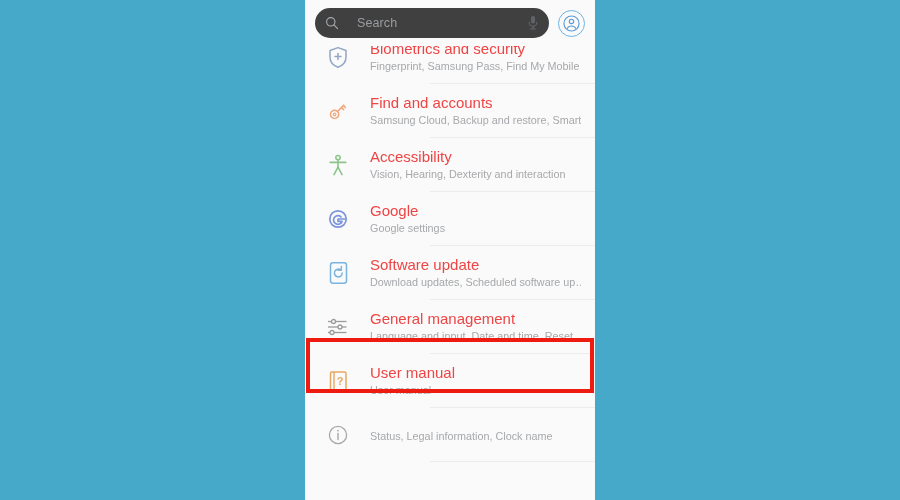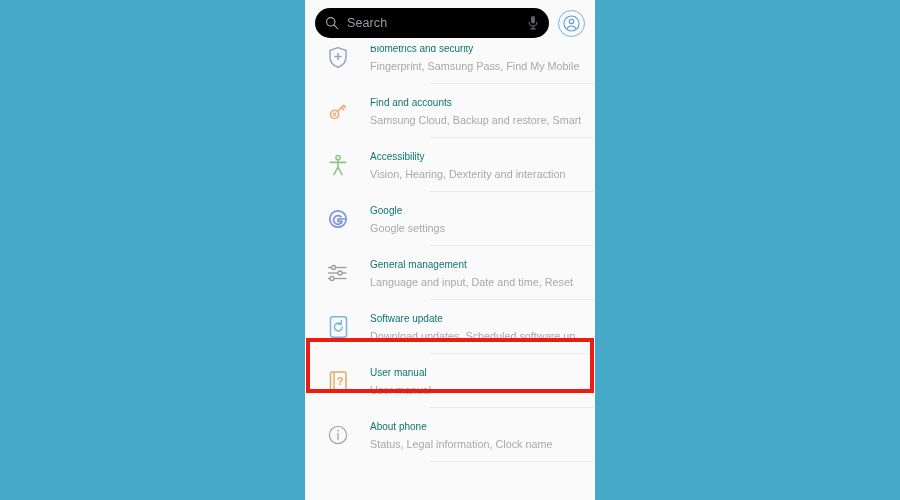--- a/index.html
+++ b/index.html
@@ -44,25 +44,26 @@
     display: flex;
     align-items: center;
     padding: 0 10px;
     box-sizing: border-box;
     z-index: 5;
   }
   .search-box {
     flex: 1 1 auto;
     height: 30px;
     border-radius: 15px;
-    background: #000000;
+    background: #404040;
     display: flex;
     align-items: center;
     padding: 0 10px;
     box-sizing: border-box;
+    gap: 10px;
   }
   .search-icon {
     width: 14px;
     height: 14px;
     flex: 0 0 auto;
     display: block;
   }
   .search-text {
     flex: 1 1 auto;
     margin-left: 8px;
@@ -133,22 +134,22 @@
     margin-left: 17px;
     padding-right: 14px;
     min-width: 0;
     position: relative;
     height: 100%;
     display: flex;
     flex-direction: column;
     justify-content: center;
   }
   .row-title {
-    font-size: 10px;
-    color: #0f766e;
+    font-size: 15px;
+    color: #ef4444;
     line-height: 16px;
     white-space: nowrap;
     overflow: hidden;
   }
   .row-sub {
     font-size: 10.8px;
     color: #a6a8ab;
     line-height: 14px;
     margin-top: 2px;
     white-space: nowrap;
@@ -255,51 +256,51 @@
             </svg>
           </div>
           <div class="row-text">
             <div class="row-title">Google</div>
             <div class="row-sub">Google settings</div>
             <div class="row-divider"></div>
           </div>
         </div>
         <div class="row">
           <div class="row-icon">
+            <svg width="21" height="24" viewBox="0 0 21 24">
+              <rect x="2.5" y="1.8" width="16" height="20.4" rx="2.4" fill="none" stroke="#79b4e0" stroke-width="1.5"></rect>
+              <path d="M14.2 12 a3.9 3.9 0 1 1 -1.4 -3" fill="none" stroke="#79b4e0" stroke-width="1.5" stroke-linecap="round"></path>
+              <path d="M13.4 5.6 L13.2 9.3 L9.6 9" fill="none" stroke="#79b4e0" stroke-width="1.5" stroke-linecap="round" stroke-linejoin="round"></path>
+            </svg>
+          </div>
+          <div class="row-text">
+            <div class="row-title">Software update</div>
+            <div class="row-sub">Download updates, Scheduled software up…</div>
+            <div class="row-divider"></div>
+          </div>
+        </div>
+        <div class="row">
+          <div class="row-icon">
             <svg width="24" height="20" viewBox="0 0 24 20">
               <line x1="2" y1="4.5" x2="20.5" y2="4.5" stroke="#9b9b9b" stroke-width="1.3"></line>
               <circle cx="7.5" cy="4.5" r="2" fill="#fafafa" stroke="#9b9b9b" stroke-width="1.3"></circle>
               <line x1="2" y1="10" x2="20.5" y2="10" stroke="#9b9b9b" stroke-width="1.3"></line>
               <circle cx="14" cy="10" r="2" fill="#fafafa" stroke="#9b9b9b" stroke-width="1.3"></circle>
               <line x1="2" y1="15.5" x2="20.5" y2="15.5" stroke="#9b9b9b" stroke-width="1.3"></line>
               <circle cx="6" cy="15.5" r="2" fill="#fafafa" stroke="#9b9b9b" stroke-width="1.3"></circle>
             </svg>
           </div>
           <div class="row-text">
             <div class="row-title">General management</div>
             <div class="row-sub">Language and input, Date and time, Reset</div>
             <div class="row-divider"></div>
           </div>
         </div>
         <div class="row">
           <div class="row-icon">
-            <svg width="21" height="24" viewBox="0 0 21 24">
-              <rect x="2.5" y="1.8" width="16" height="20.4" rx="2.4" fill="none" stroke="#79b4e0" stroke-width="1.5"></rect>
-              <path d="M14.2 12 a3.9 3.9 0 1 1 -1.4 -3" fill="none" stroke="#79b4e0" stroke-width="1.5" stroke-linecap="round"></path>
-              <path d="M13.4 5.6 L13.2 9.3 L9.6 9" fill="none" stroke="#79b4e0" stroke-width="1.5" stroke-linecap="round" stroke-linejoin="round"></path>
-            </svg>
-          </div>
-          <div class="row-text">
-            <div class="row-title">Software update</div>
-            <div class="row-sub">Download updates, Scheduled software up…</div>
-            <div class="row-divider"></div>
-          </div>
-        </div>
-        <div class="row">
-          <div class="row-icon">
             <svg width="21" height="23" viewBox="0 0 21 23">
               <rect x="2.5" y="2" width="15.5" height="19" rx="1.4" fill="none" stroke="#e8a662" stroke-width="1.5"></rect>
               <line x1="6" y1="2" x2="6" y2="21" stroke="#e8a662" stroke-width="1.4"></line>
               <text x="12.2" y="15.4" font-family="Liberation Sans, sans-serif" font-size="11" font-weight="bold" fill="#e8a662" text-anchor="middle">?</text>
             </svg>
           </div>
           <div class="row-text">
             <div class="row-title">User manual</div>
             <div class="row-sub">User manual</div>
             <div class="row-divider"></div>
@@ -307,21 +308,20 @@
         </div>
         <div class="row">
           <div class="row-icon">
             <svg width="22" height="22" viewBox="0 0 22 22">
               <circle cx="11" cy="11" r="8.6" fill="none" stroke="#a8a8a8" stroke-width="1.3"></circle>
               <circle cx="11" cy="6.6" r="0.95" fill="#a8a8a8"></circle>
               <line x1="11" y1="9.4" x2="11" y2="15.6" stroke="#a8a8a8" stroke-width="1.4" stroke-linecap="round"></line>
             </svg>
           </div>
           <div class="row-text">
-            <div class="row-title">About phone</div>
             <div class="row-sub">Status, Legal information, Clock name</div>
             <div class="row-divider"></div>
           </div>
         </div>
       </div>
 
     <div class="search-row">
       <div class="search-box">
         <span class="search-icon-wrap">
           <svg class="search-icon" viewBox="0 0 16 16">

